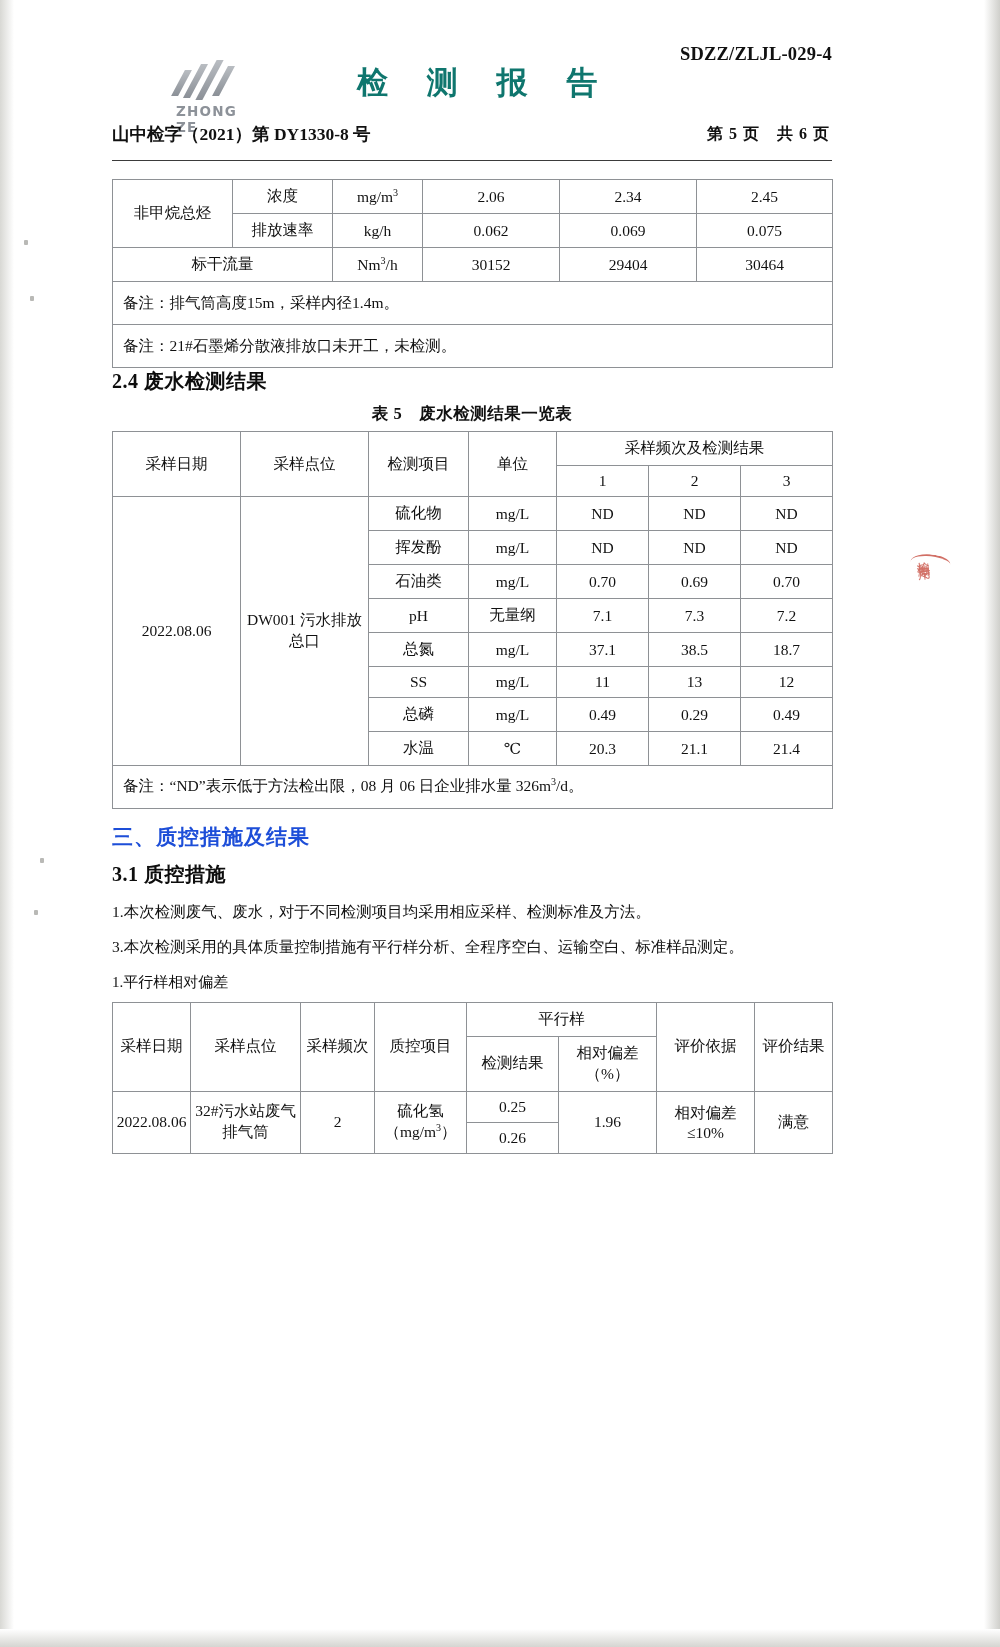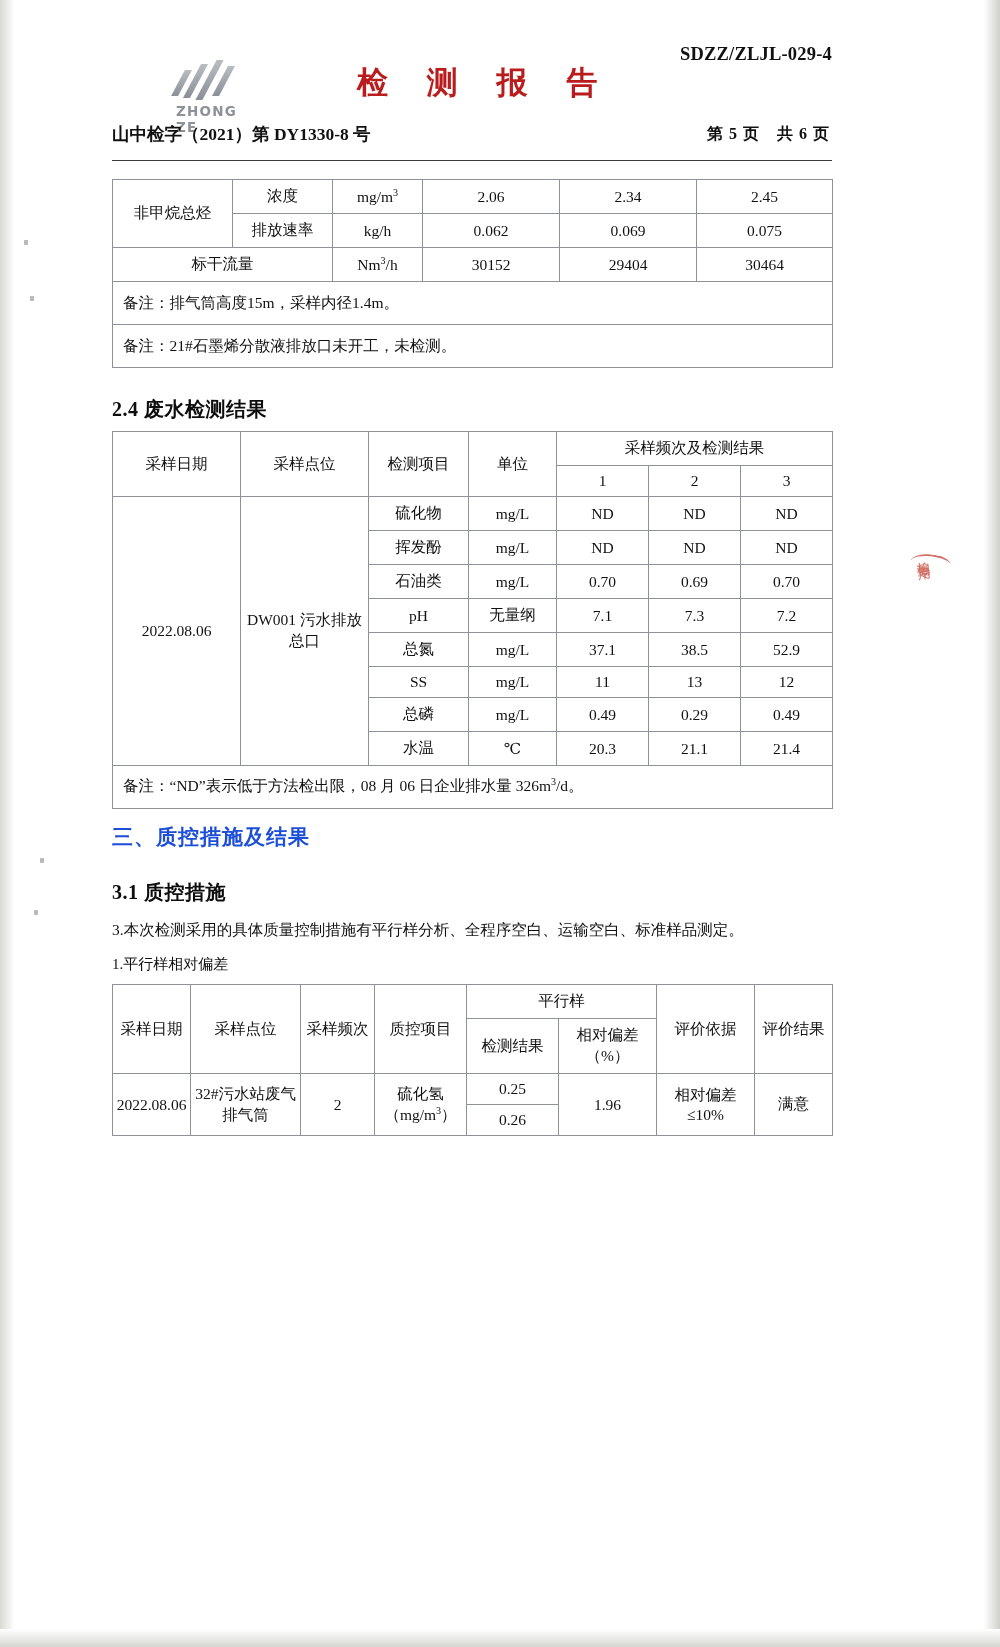--- a/index.html
+++ b/index.html
@@ -83,21 +83,21 @@
     color: #111;
     font-family: "Liberation Serif", serif;
   }
   .big-title {
     position: absolute;
     left: 245px;
     top: 62px;
     font-size: 31px;
     font-weight: bold;
     letter-spacing: 14px;
-    color: #b91c1c;
+    color: #0f766e;
     font-family: "DejaVu Serif", serif;
   }
 
   .subhdr {
     position: relative;
     height: 36px;
     margin-top: 4px;
   }
   .report-no {
     position: absolute;
@@ -143,21 +143,21 @@
     padding-left: 10px;
     font-size: 15.5px;
     height: 30px;
   }
   sup { font-size: 0.65em; vertical-align: super; }
 
   .sec-h2 {
     font-size: 20px;
     font-weight: bold;
     color: #0d0d0d;
-    margin: 28px 0 8px 0;
+    margin: 0 0 8px 0;
     letter-spacing: 0.5px;
   }
   .sec-h1 {
     font-size: 21px;
     font-weight: bold;
     color: #1d4ed8;
     margin: 14px 0 10px 0;
     letter-spacing: 1px;
   }
   .tbl-caption {
@@ -282,20 +282,21 @@
         <tr>
           <td class="note" colspan="6">备注：排气筒高度15m，采样内径1.4m。</td>
         </tr>
         <tr>
           <td class="note" colspan="6">备注：21#石墨烯分散液排放口未开工，未检测。</td>
         </tr>
       </tbody>
     </table>
 
     <div class="sec-h2">2.4 废水检测结果</div>
+    <div class="tbl-caption">表 5　废水检测结果一览表</div>
 
     <table class="rt">
       <colgroup>
         <col style="width:128px">
           <col style="width:128px">
           <col style="width:100px">
         <col style="width:88px">
           <col style="width:92px">
           <col style="width:92px">
           <col style="width:92px">
@@ -342,21 +343,21 @@
           <td>无量纲</td>
           <td>7.1</td>
           <td>7.3</td>
           <td>7.2</td>
         </tr>
         <tr>
           <td>总氮</td>
           <td>mg/L</td>
           <td>37.1</td>
           <td>38.5</td>
-          <td>52.9</td>
+          <td>18.7</td>
         </tr>
         <tr>
           <td>SS</td>
           <td>mg/L</td>
           <td>11</td>
           <td>13</td>
           <td>12</td>
         </tr>
         <tr>
           <td>总磷</td>
@@ -374,20 +375,21 @@
         </tr>
         <tr>
           <td class="note" colspan="7"><span>备注：“ND”表示低于方法检出限，08 月 06 日企业排水量 326m</span><sup>3</sup><span>/d。</span></td>
         </tr>
       </tbody>
     </table>
 
     <div class="sec-h1">三、质控措施及结果</div>
     <div class="sec-h2">3.1 质控措施</div>
 
+    <div class="para">1.本次检测废气、废水，对于不同检测项目均采用相应采样、检测标准及方法。</div>
     <div class="para">3.本次检测采用的具体质量控制措施有平行样分析、全程序空白、运输空白、标准样品测定。</div>
 
     <div class="small-label">1.平行样相对偏差</div>
 
     <table class="rt">
       <colgroup>
         <col style="width:78px">
           <col style="width:110px">
           <col style="width:74px">
         <col style="width:92px">

